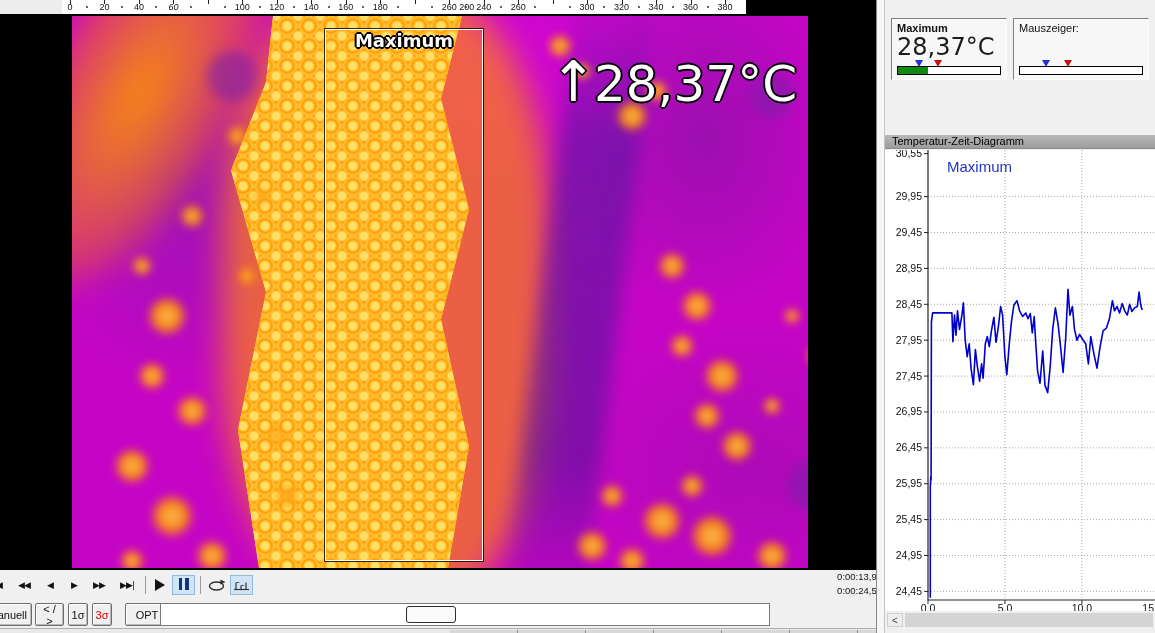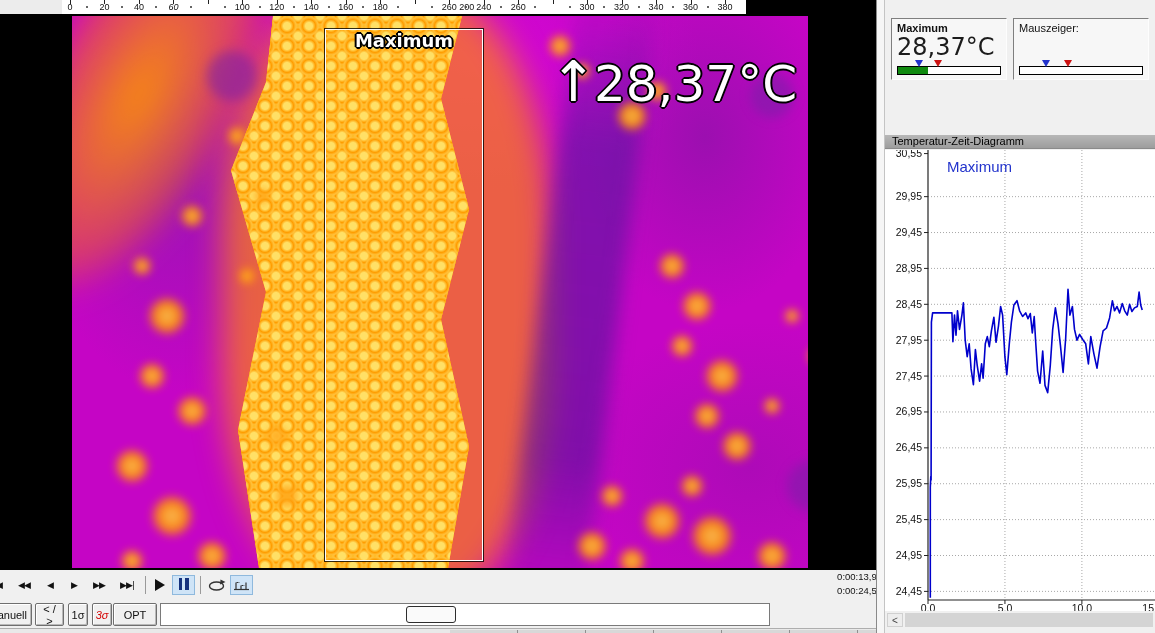--- a/index.html
+++ b/index.html
@@ -63,21 +63,21 @@
   .tsep{position:absolute;top:6px;width:1px;height:18px;background:#9a9a9a;}
   .play-tri{width:0;height:0;border-left:10px solid #111;border-top:6px solid transparent;border-bottom:6px solid transparent;}
   .pause-bars span{display:inline-block;width:3.5px;height:12px;background:#16327e;margin:0 1.5px;}
   .time-label{position:absolute;width:70px;text-align:right;font-size:9.5px;color:#111;}
 
   
   #bottom-bar{position:absolute;left:0;top:600px;width:876px;height:28px;background:#f0f0f0;padding-left:16px;}
   .bbtn{position:absolute;top:3px;height:23px;background:#f0f0f0;border:1px solid #6f6f6f;
         box-shadow:inset 1px 1px 0 #fff,inset -1px -1px 0 #b9b9b9;border-radius:2px;
         font-size:11px;display:flex;align-items:center;justify-content:center;color:#111;}
-  .bbtn .red{color:#d40000;font-style:italic;}
+  .bbtn .red{color:#d40000;}
   #bb-field{position:absolute;left:160px;top:3px;width:610px;height:23px;background:#fff;
             border:1px solid #7a7a7a;}
   #bb-thumb{position:absolute;left:245px;top:2px;width:50px;height:17px;background:#fafafa;
             border:1px solid #2e2e2e;border-radius:3px;}
   #status-strip{position:absolute;left:0;top:628px;width:1155px;height:5px;background:#e9e9e9;
             border-top:1px solid #aeaeae;}
   #status-cells{position:absolute;left:450px;top:1px;width:705px;height:4px;
             background:repeating-linear-gradient(90deg,#d8d8d8 0 67px,#8f8f8f 67px 68px);}
 
   
@@ -263,21 +263,21 @@
   <div class="time-label" style="left:812px;top:571px">0:00:13,92</div>
   <div class="time-label" style="left:812px;top:585px">0:00:24,59</div>
 
   <div id="bottom-bar">
     <button class="bbtn" style="left:-14px;width:46px;justify-content:flex-end;padding-right:4px">anuell</button>
     <button class="bbtn" style="left:35px;width:29px">&lt; / &gt;</button>
     <button class="bbtn" style="left:68px;width:20px">1σ</button>
     <button class="bbtn" style="left:92px;width:20px">
       <span class="red">3σ</span>
     </button>
-    <button class="bbtn" style="left:113px;width:44px">OPT</button>
+    <button class="bbtn" style="left:125px;width:44px">OPT</button>
     <div id="bb-field">
       <div id="bb-thumb"></div>
     </div>
   </div>
   <div id="status-strip">
     <div id="status-cells"></div>
   </div>
 
   <div id="splitter"></div>
 

